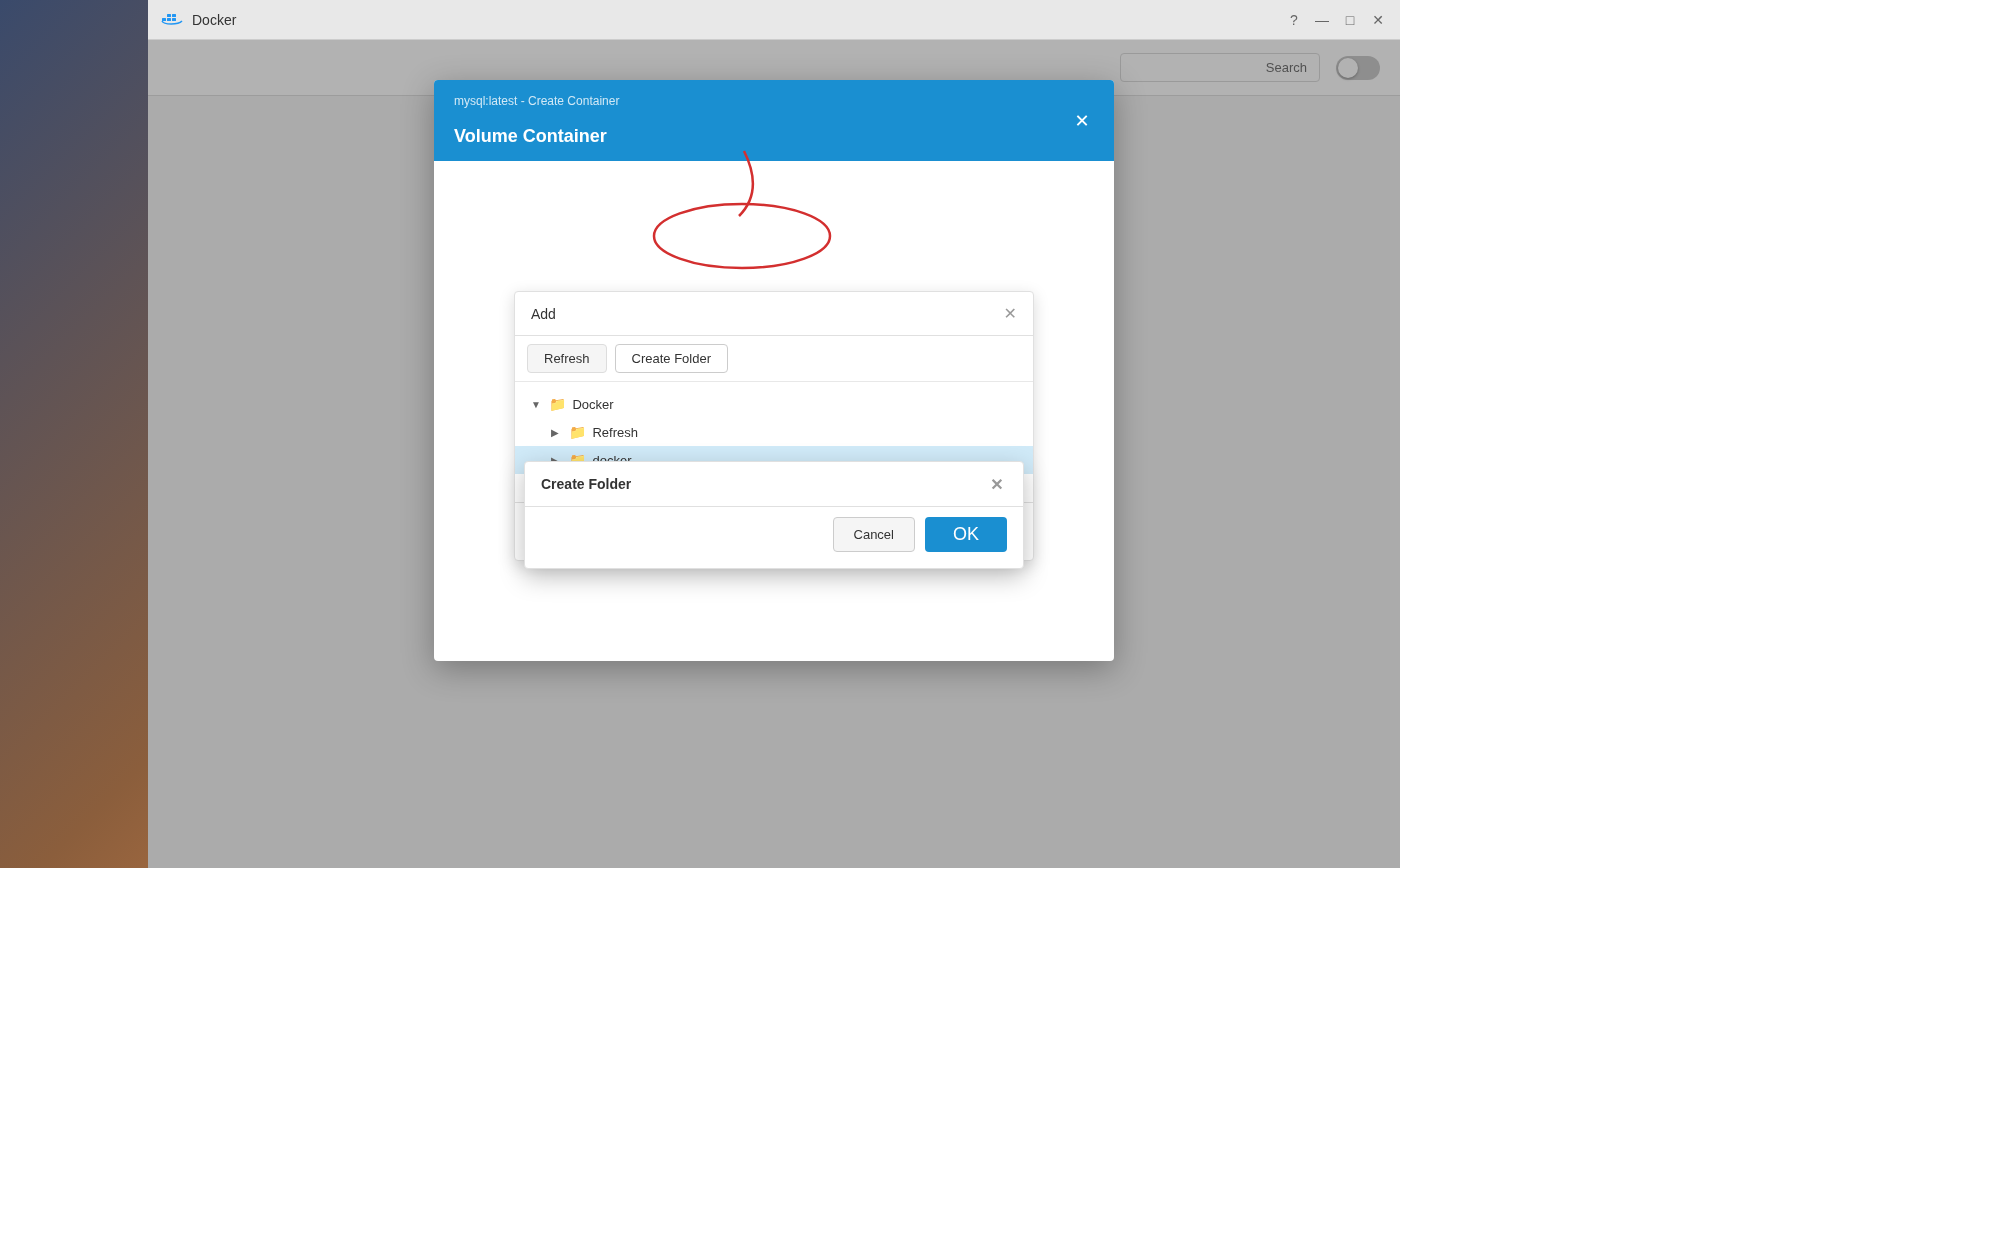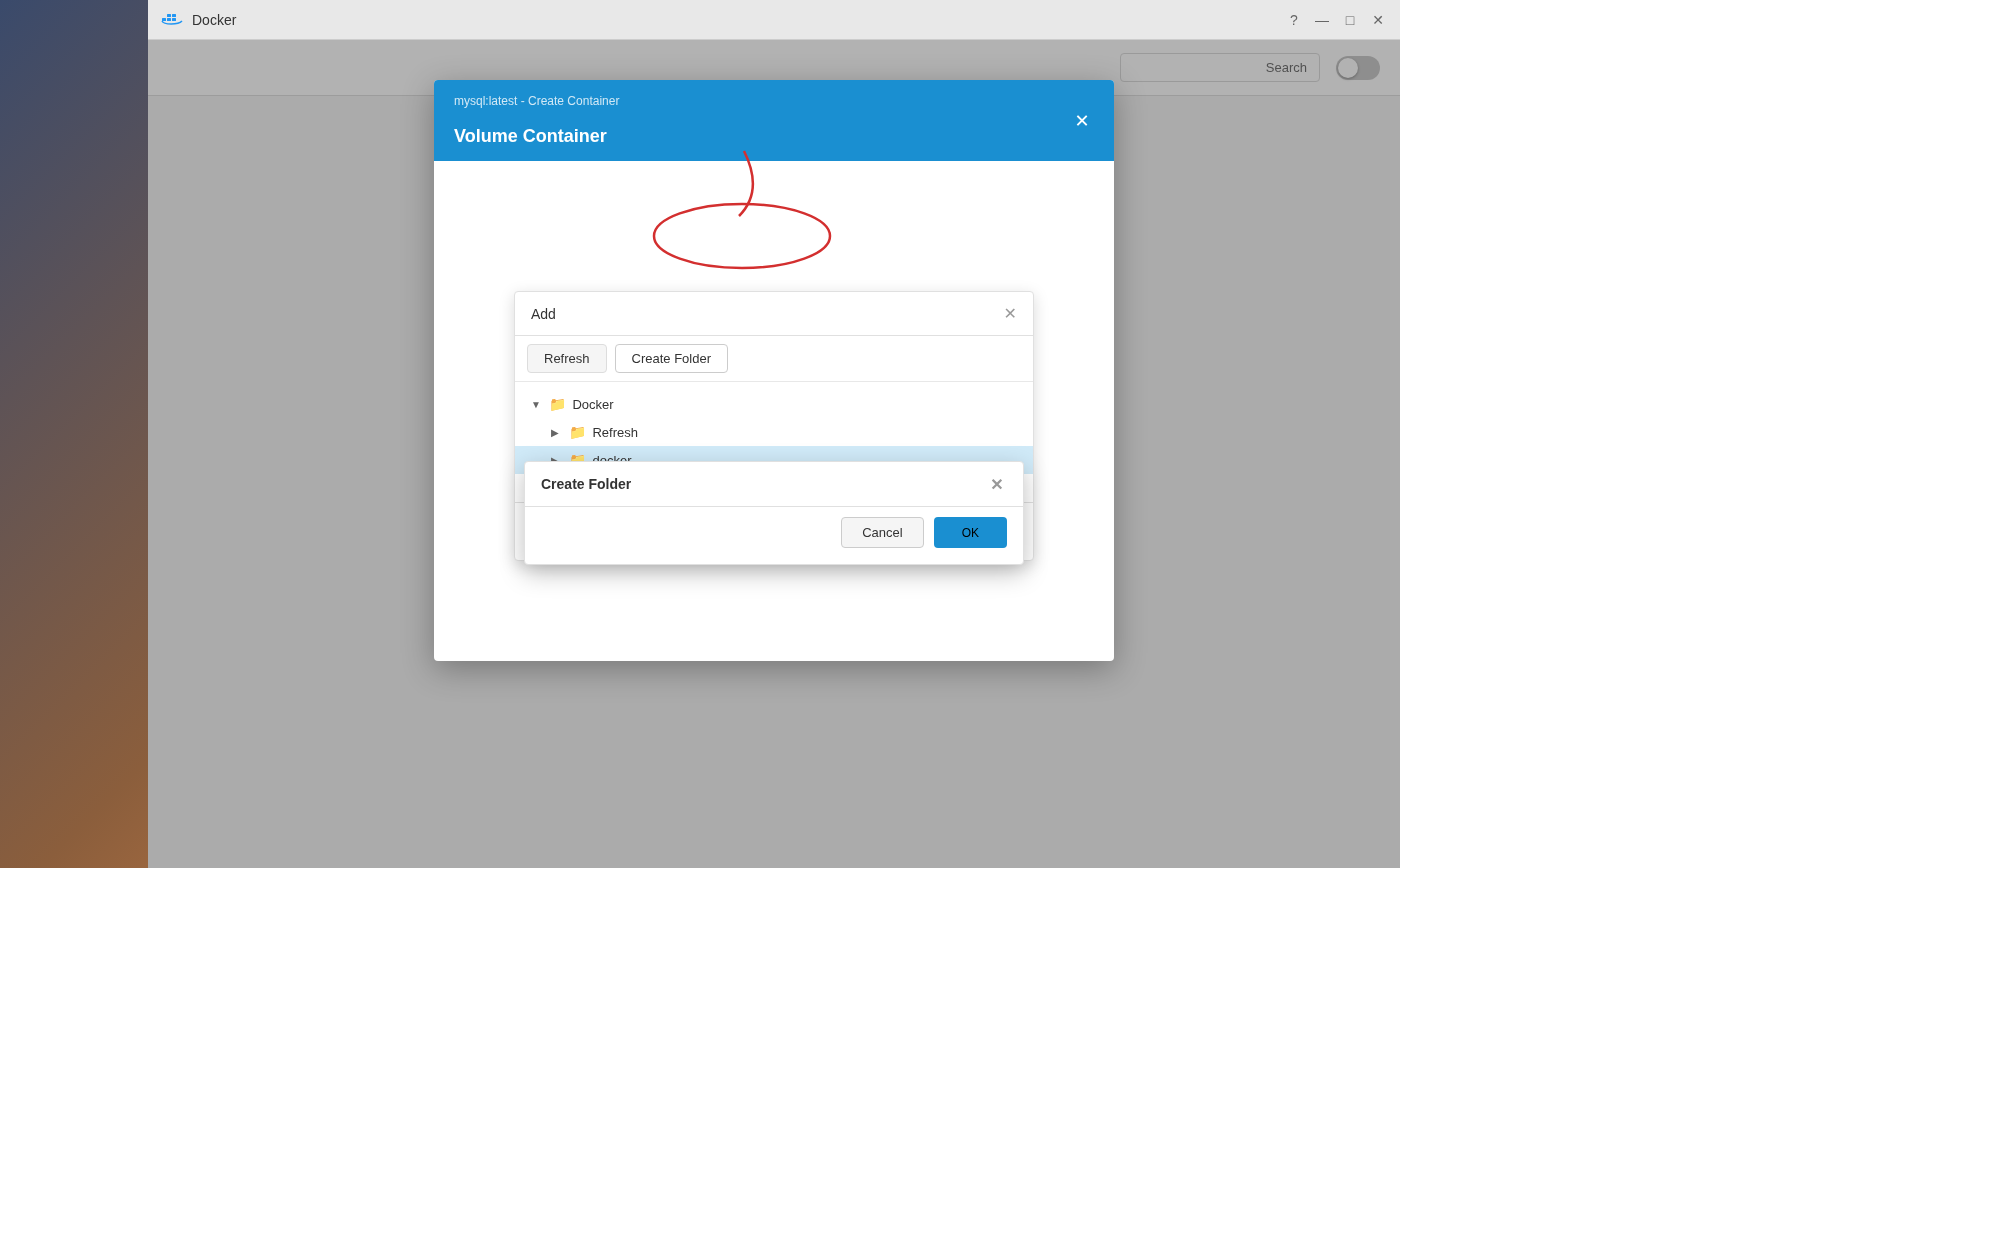--- a/index.html
+++ b/index.html
@@ -361,25 +361,25 @@
       font-size: 13px;
       cursor: pointer;
       border: 1px solid #ccc;
       background: #f5f5f5;
       color: #333;
     }
 
     .cf-btn-ok {
       padding: 7px 28px;
       border-radius: 4px;
-      font-size: 12px;
+      font-size: 18px;
       cursor: pointer;
       border: none;
       background: #1a8fd1;
-      color: #000000;
+      color: #ffffff;
       font-weight: 500;
     }
   </style>
 </head>
 <body>
 
 <div class="bg"></div>
 
 <div class="app-window">
 

